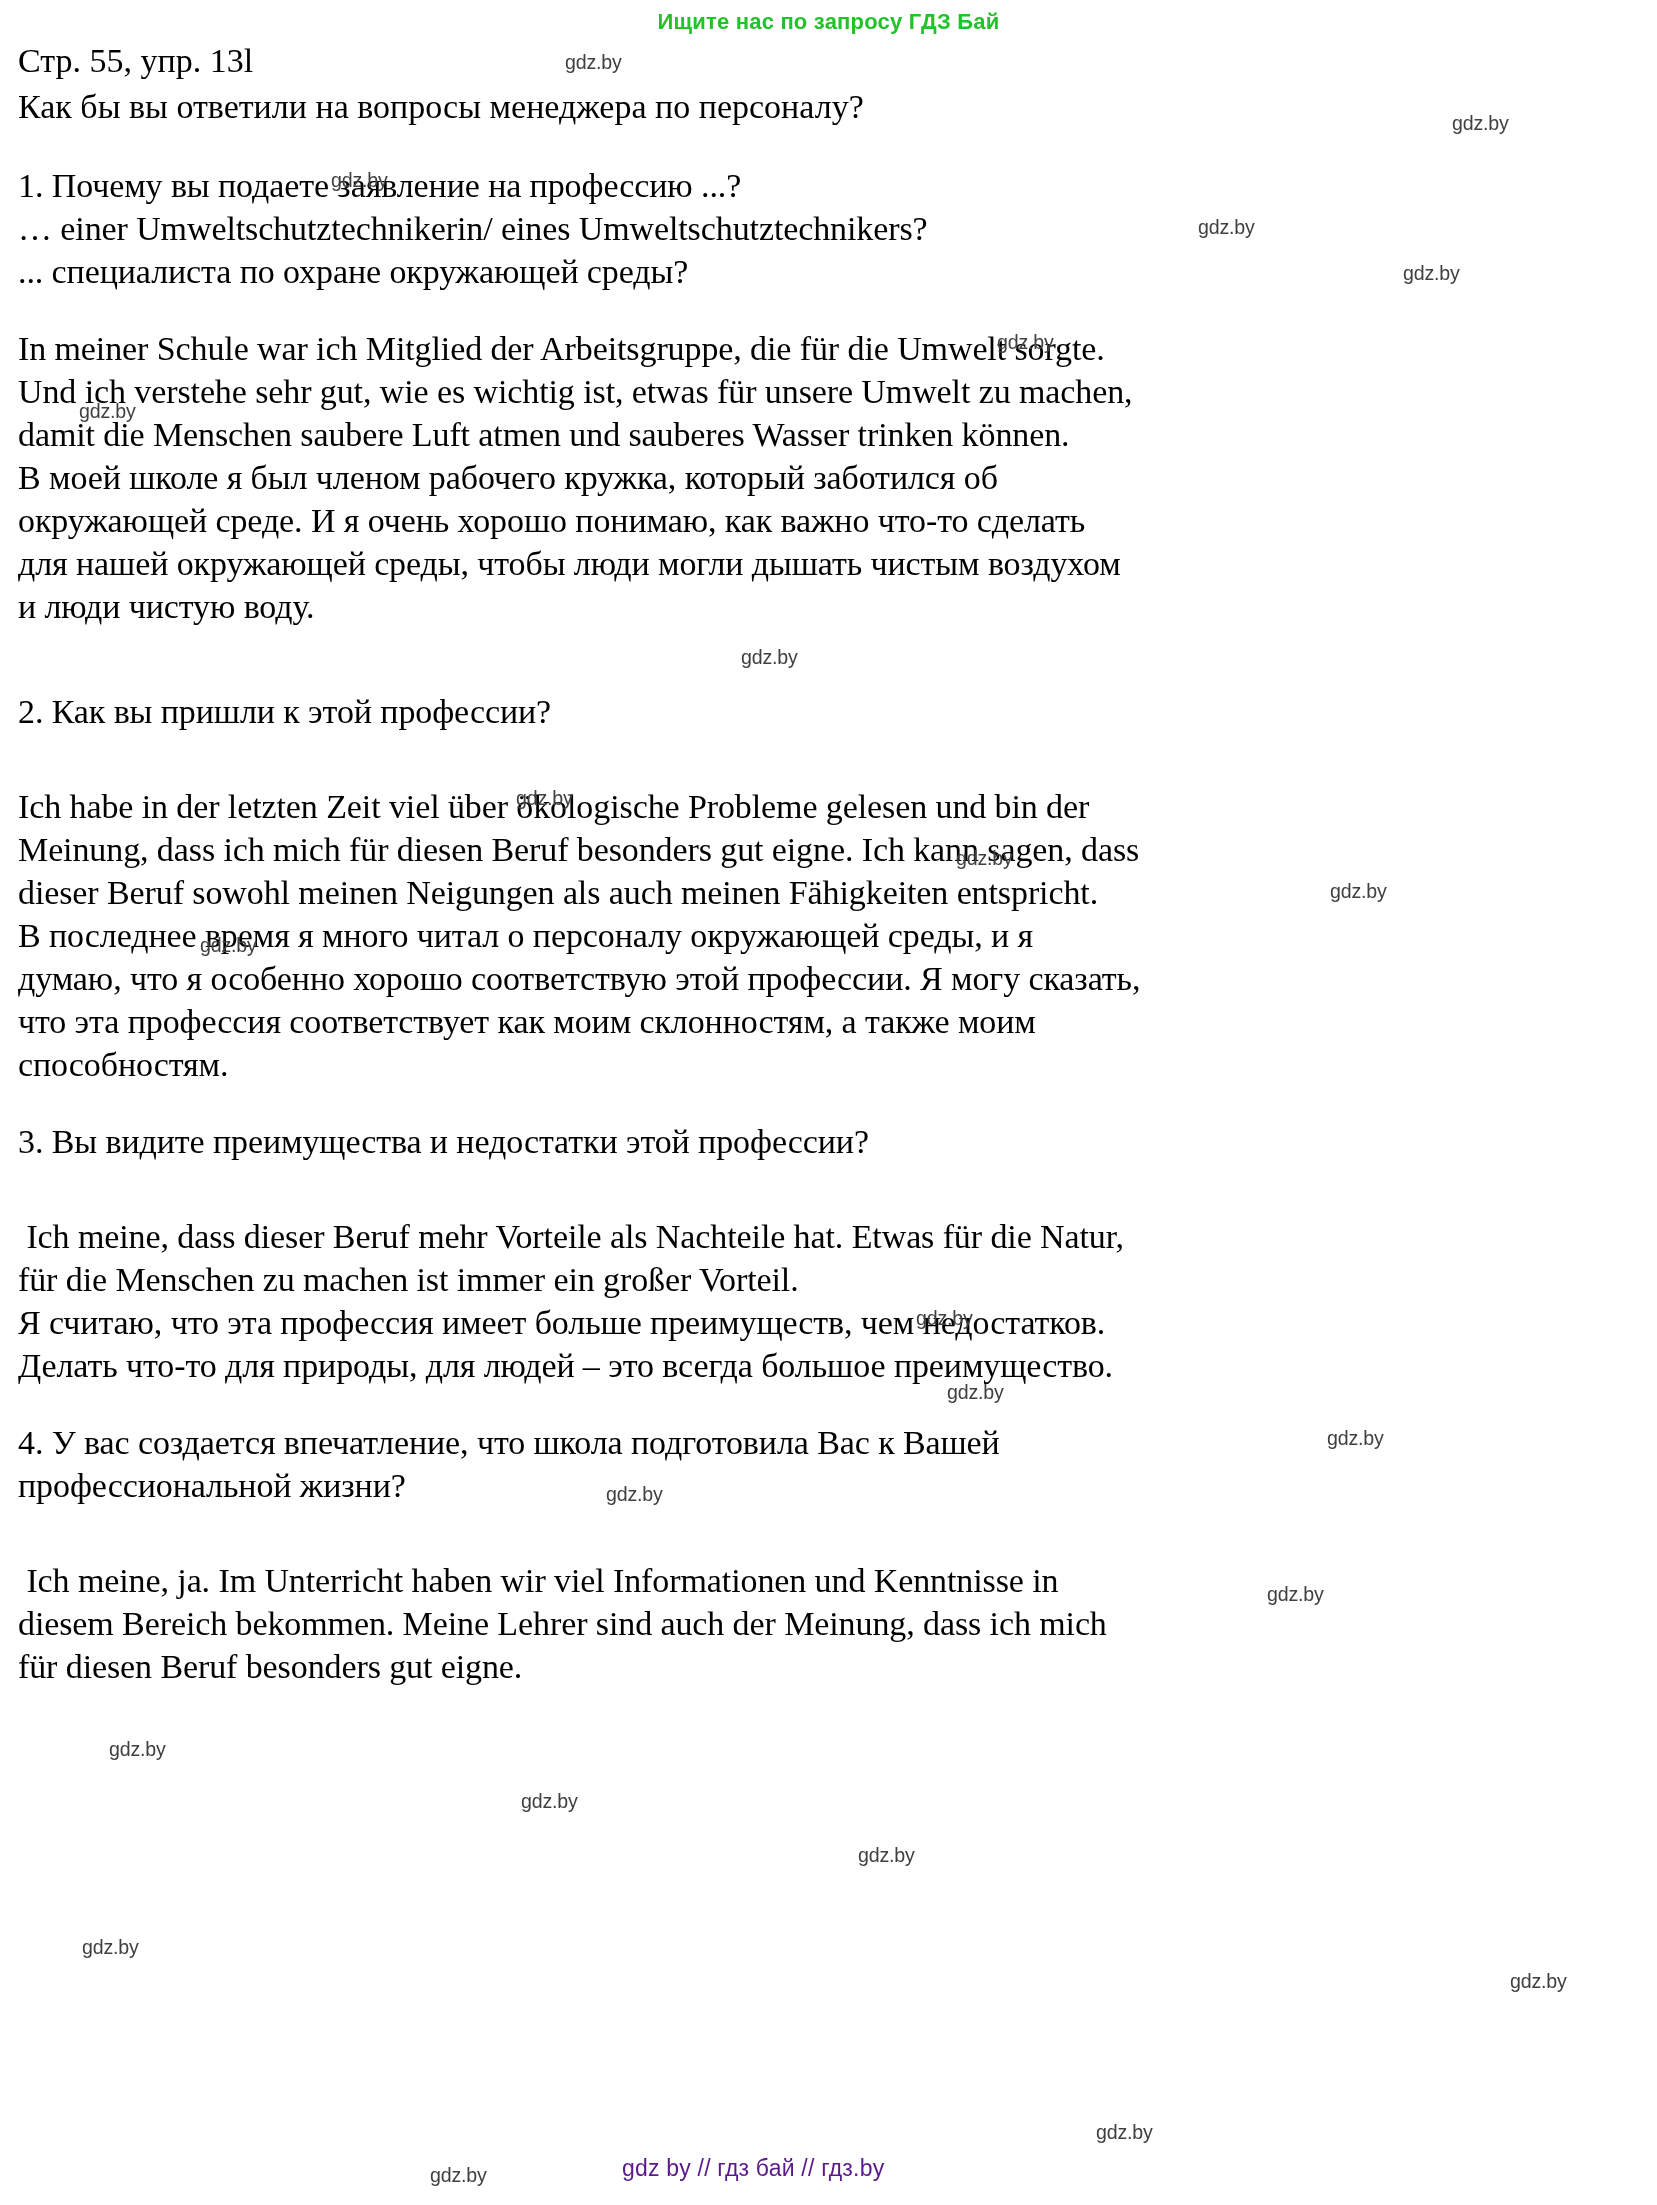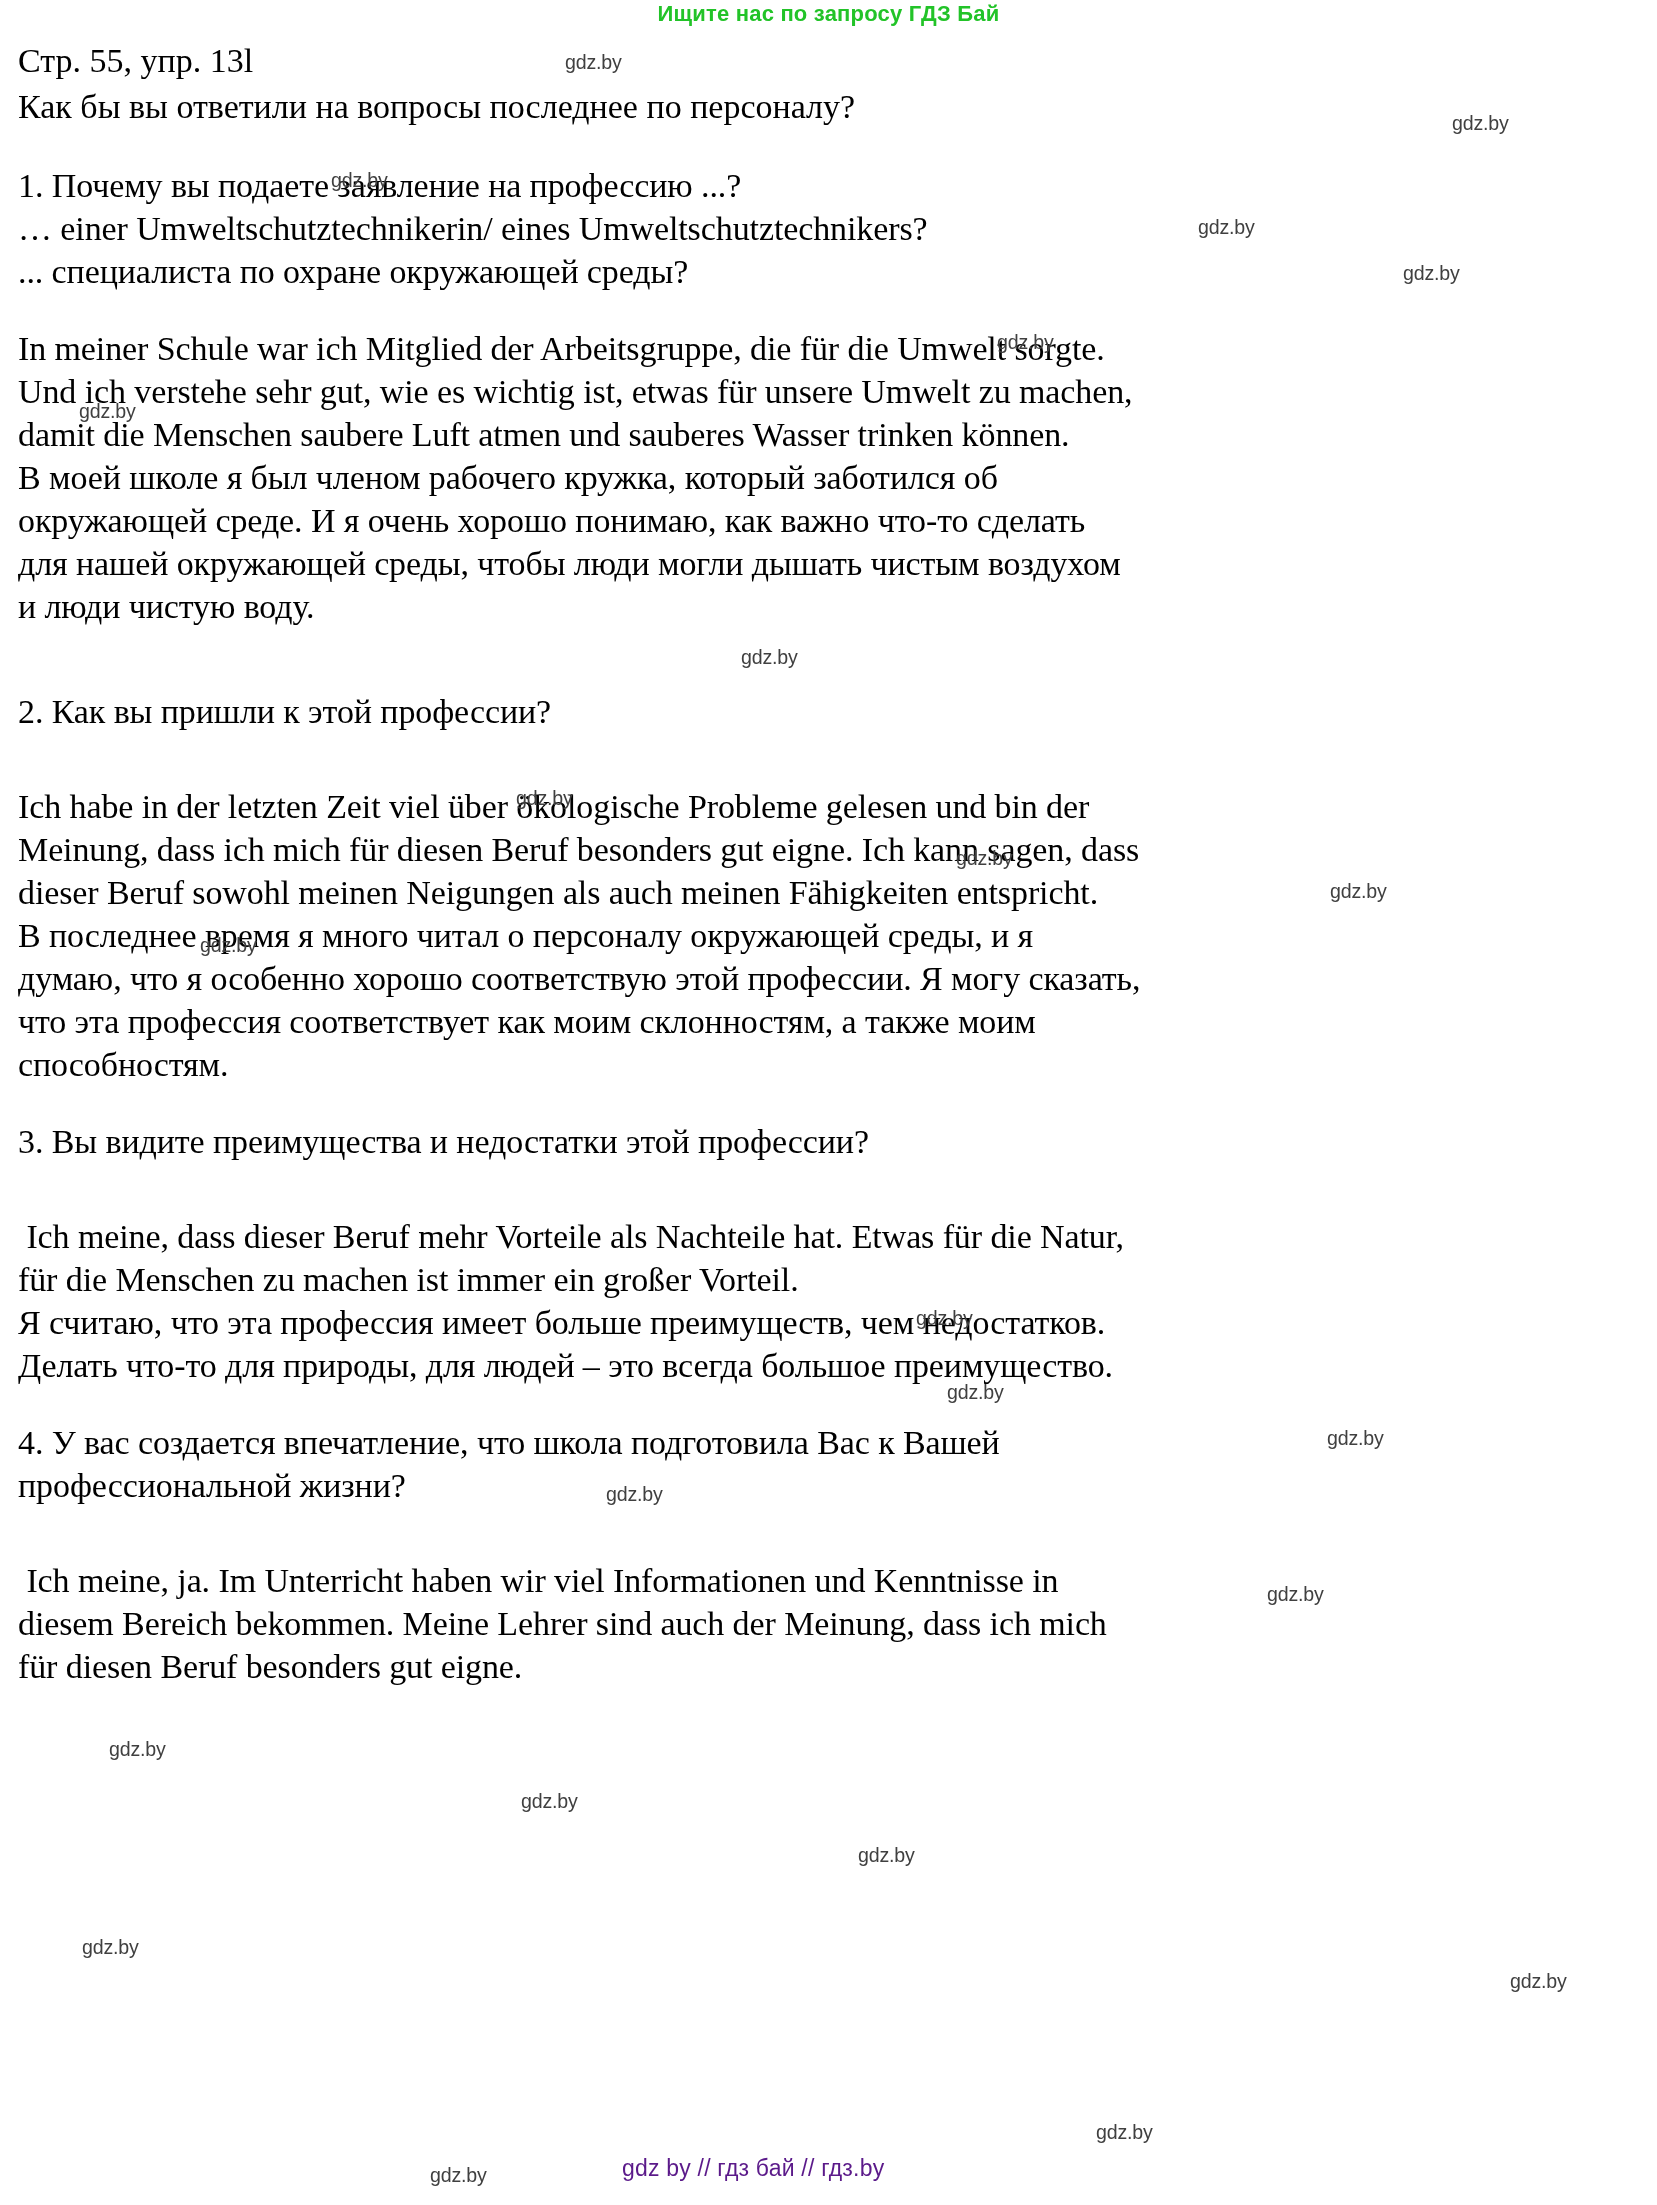--- a/index.html
+++ b/index.html
@@ -12,21 +12,21 @@
     height: 2205px;
     position: relative;
     font-family: "Liberation Serif", "DejaVu Serif", serif;
     color: #000000;
     overflow: hidden;
   }
 
   
   .promo-banner {
     position: absolute;
-    top: 1px;
+    top: 9px;
     left: 0px;
     width: 1657px;
     text-align: center;
     font-family: "Liberation Sans", sans-serif;
     font-size: 22px;
     font-weight: 600;
     color: #22c328;
     letter-spacing: 0.2px;
     white-space: nowrap;
   }
@@ -81,21 +81,21 @@
 </style>
 </head>
 <body>
 
 <div class="promo-banner" style="color: rgb(34, 195, 40);">Ищите нас по запросу ГДЗ Бай</div>
 
 <div class="doc">
 
   <div class="heading">Стр. 55, упр. 13l</div>
 
-  <div class="heading">Как бы вы ответили на вопросы последнее по персоналу?</div>
+  <div class="heading">Как бы вы ответили на вопросы менеджера по персоналу?</div>
 
   <div class="gap-md"></div>
 
   <div>
     <div class="line">1. Почему вы подаете заявление на профессию ...?</div>
     <div class="line">… einer Umweltschutztechnikerin/ eines Umweltschutztechnikers?</div>
     <div class="line">... специалиста по охране окружающей среды?</div>
 
     <div class="gap-md"></div>
 

